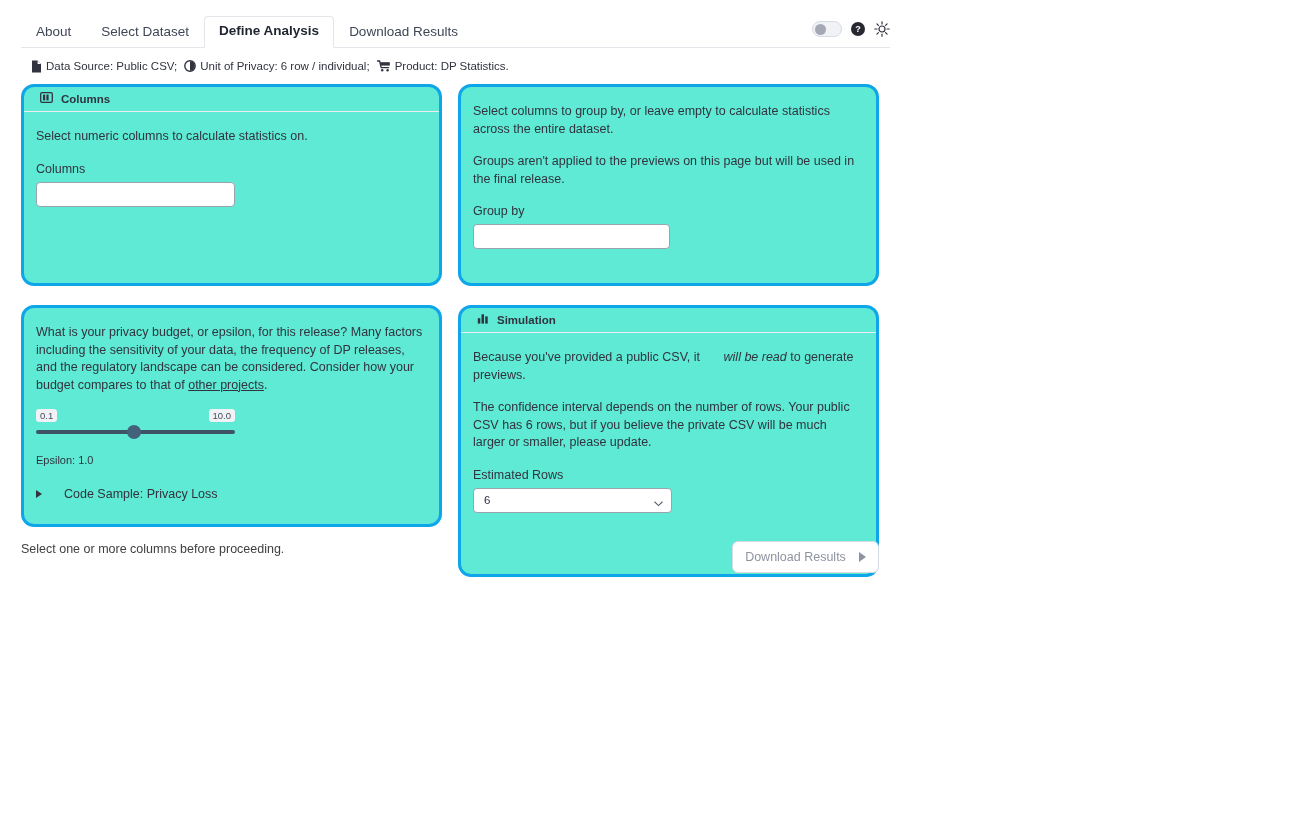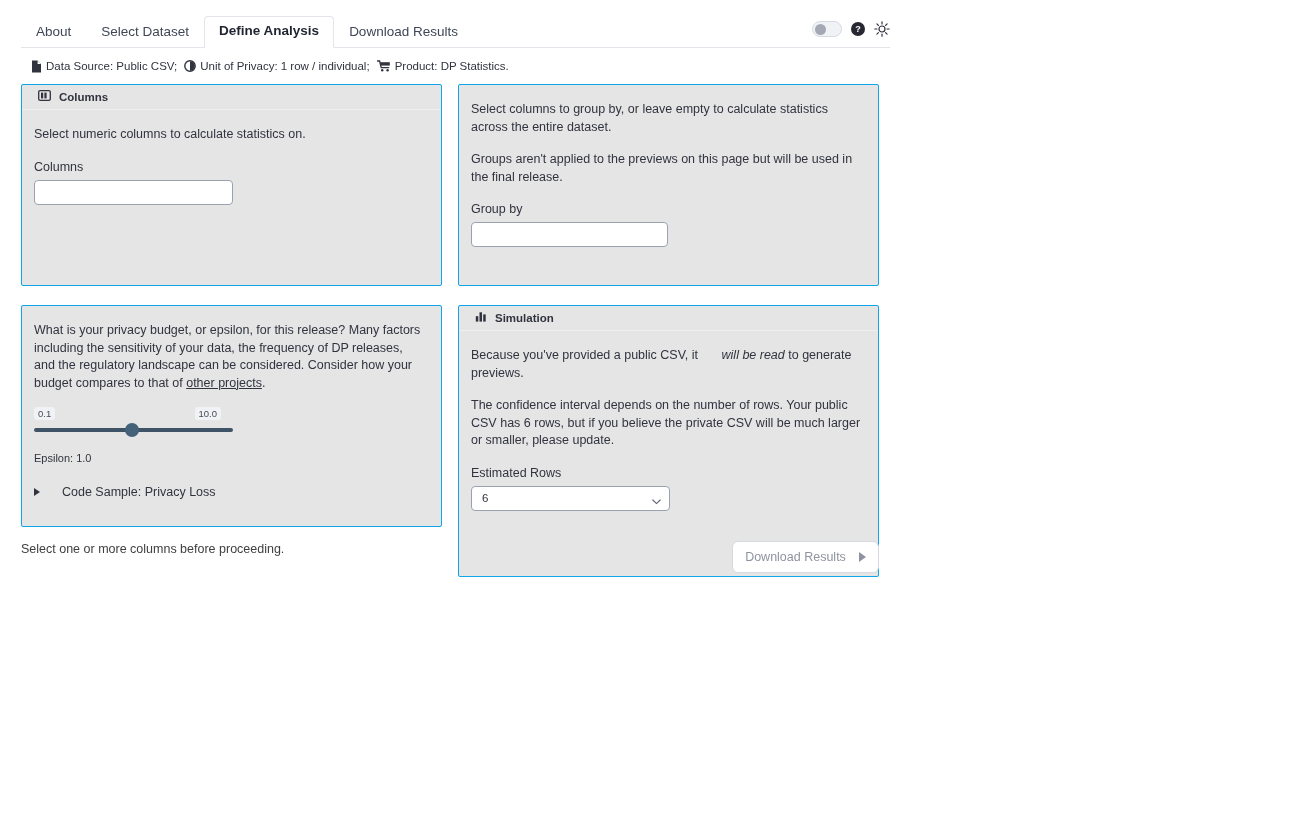--- a/index.html
+++ b/index.html
@@ -84,23 +84,23 @@
     display: flex; align-items: center;
     white-space: nowrap;
     line-height: 14px;
   }
   .infoline .ic { display: inline-flex; align-items: center; margin-right: 4px; }
   .infoline .seg { margin-right: 7px; }
 
   
   .card {
     position: absolute;
-    background: #e5e5e5;
-    border: 1px solid #0ea5e9;
-    border-radius: 2px;
+    background: #5eead4;
+    border: 3px solid #0ea5e9;
+    border-radius: 13px;
   }
   #card-columns  { left: 21px;  top: 84px;  width: 421px; height: 202px; }
   #card-grouping { left: 458px; top: 84px;  width: 421px; height: 202px; }
   #card-privacy  { left: 21px;  top: 305px; width: 421px; height: 222px; }
   #card-sim      { left: 458px; top: 305px; width: 421px; height: 272px; }
 
   .card-head {
     height: 25px;
     border-bottom: 1px solid #eceef2;
     display: flex; align-items: center;
@@ -141,21 +141,21 @@
   }
   .tickpill {
     position: absolute; top: 0;
     font-size: 9.5px; color: #454b59;
     background: #f0f2f6;
     border-radius: 3px;
     padding: 1.5px 4px;
     line-height: 10px;
   }
   .tickpill.lo { left: 0; }
-  .tickpill.hi { right: 12px; margin-left: 20px; }
+  .tickpill.hi { right: 0; margin-left: 20px; }
   .slider-track {
     position: relative;
     margin-top: 6px;
     height: 4px;
     background: #3f5366;
     border-radius: 2px;
   }
   .slider-thumb {
     position: absolute;
     top: -5.5px;
@@ -267,21 +267,21 @@
       </svg>
     </span>
     <span class="seg">Data Source: Public CSV;</span>
 
     <span class="ic">
       <svg width="12" height="12" viewBox="0 0 12 12">
         <circle cx="6" cy="6" r="5.2" fill="none" stroke="#31333f" stroke-width="1.4"></circle>
         <path d="M6 1.2 A4.8 4.8 0 0 1 6 10.8 Z" fill="#31333f"></path>
       </svg>
     </span>
-    <span class="seg">Unit of Privacy: 1 row / individual;</span>
+    <span class="seg">Unit of Privacy: 6 row / individual;</span>
 
     <span class="ic">
       <svg width="14" height="12" viewBox="0 0 14 12">
         <path d="M0.5 1 H2.6 L4.2 7.6 H11.6" stroke="#31333f" stroke-width="1.3" fill="none" stroke-linecap="round"></path>
         <rect x="3.2" y="2.2" width="9.6" height="3.4" fill="#31333f"></rect>
         <circle cx="5.2" cy="10.2" r="1.2" fill="#31333f"></circle>
         <circle cx="10.6" cy="10.2" r="1.2" fill="#31333f"></circle>
       </svg>
     </span>
     <span class="seg">Product: DP Statistics.</span>

